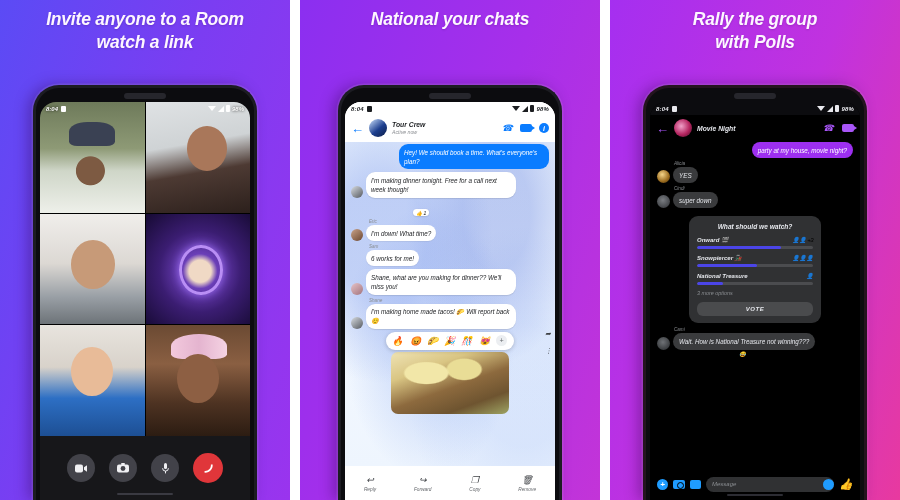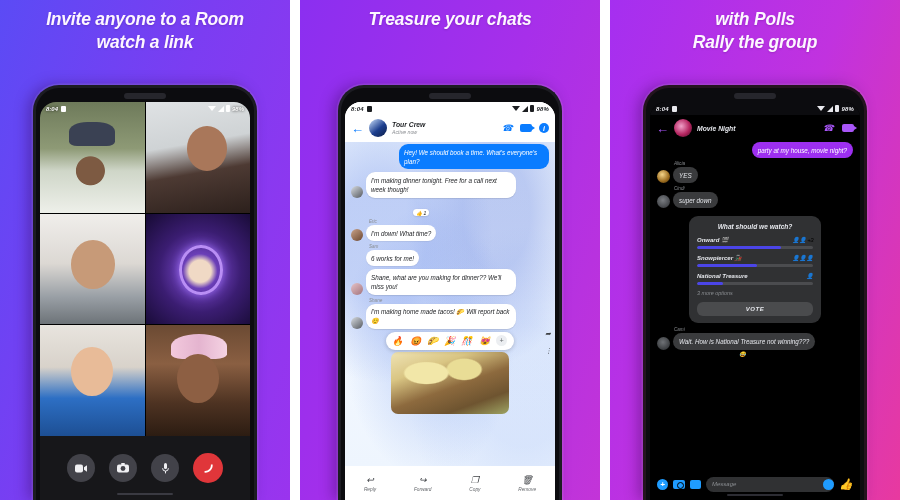--- a/index.html
+++ b/index.html
@@ -271,21 +271,21 @@
         </div>
         <div class="homebar"></div>
       </div>
     </div>
   </div>
 
   <div class="gap"></div>
 
   <div class="panel p2">
     <div class="headline">
-      <div>Treasure your chats</div>
+      <div>National your chats</div>
     </div>
 
     <div class="phone">
       <div class="notch"></div>
       <div class="screen">
         <div class="chatwrap">
 
           <div class="statusbar sb-light">
             <div class="sb-left">
               <span>8:04</span>
@@ -386,22 +386,22 @@
 
         </div>
       </div>
     </div>
   </div>
 
   <div class="gap"></div>
 
   <div class="panel p3">
     <div class="headline">
+      <div>Rally the group</div>
       <div>with Polls</div>
-      <div>Rally the group</div>
     </div>
 
     <div class="phone">
       <div class="notch"></div>
       <div class="screen">
         <div class="darkwrap">
 
           <div class="statusbar sb-dark">
             <div class="sb-left">
               <span>8:04</span>

